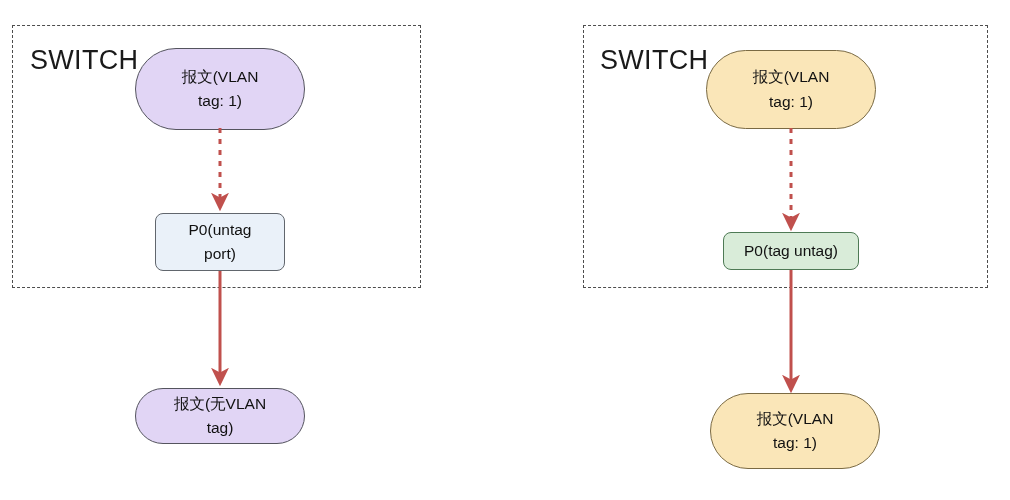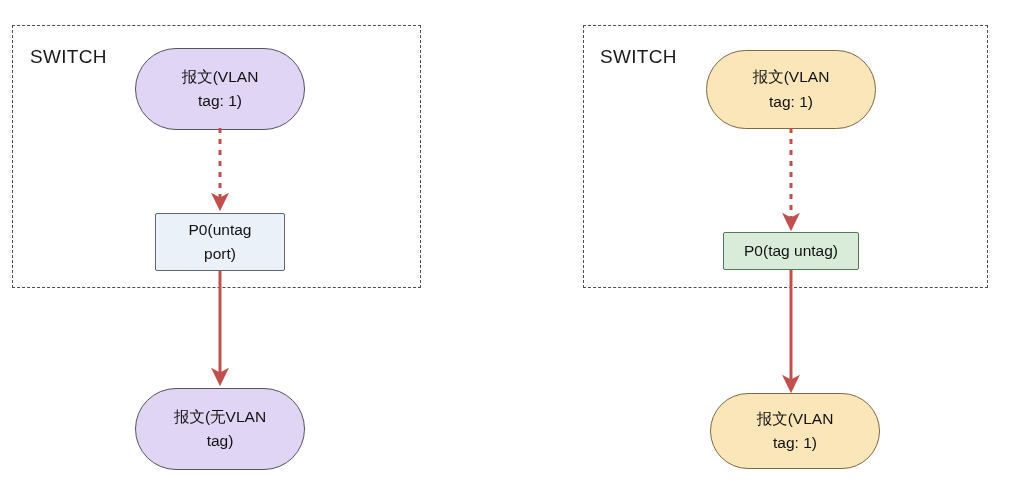--- a/index.html
+++ b/index.html
@@ -21,21 +21,21 @@
 
   
   .switch-box {
     position: absolute;
     border: 1px dashed #4d4d4d;
     box-sizing: border-box;
     background: transparent;
   }
   .switch-label {
     position: absolute;
-    font-size: 19px;
+    font-size: 27px;
     line-height: 1;
     color: #1a1a1a;
     letter-spacing: 0.3px;
     white-space: nowrap;
     font-family: "Liberation Sans", "DejaVu Sans", sans-serif;
   }
 
   
   .node-round {
     position: absolute;
@@ -69,21 +69,21 @@
     position: absolute;
     box-sizing: border-box;
     border: 1.4px solid #5e6670;
     display: flex;
     align-items: center;
     justify-content: center;
     text-align: center;
     font-size: 15.5px;
     line-height: 1.55;
     color: #111111;
-    border-radius: 2px;
+    border-radius: 8px;
     padding: 0 6px;
   }
   .node-blue {
     background: #eaf1f9;
     border-color: #61666d;
   }
   .node-green {
     background: #d9ecd9;
     border-color: #4e7a55;
   }
@@ -128,21 +128,21 @@
 
   <svg class="connector" style="left:200px; top:271px;" width="40" height="118" viewBox="0 0 40 118">
     <defs>
       <marker id="arrowSolidL" markerWidth="9" markerHeight="9" refX="3.1" refY="3" orient="auto" markerUnits="strokeWidth">
         <path d="M0,0 L6.2,3 L0,6 L1.6,3 Z" fill="#c0504d"></path>
       </marker>
     </defs>
     <line x1="20" y1="0" x2="20" y2="106" stroke="#c0504d" stroke-width="3" marker-end="url(#arrowSolidL)"></line>
   </svg>
 
-  <div class="node-round node-purple" style="left:135px; top:388px; width:170px; height:82px;">
+  <div class="node-round node-purple" style="left:135px; top:388px; width:170px; height:56px;">
     <span class="label">报文(无VLAN
 tag)</span>
   </div>
 
   <div class="switch-box" style="left:583px; top:25px; width:405px; height:263px;"></div>
 
   <div class="switch-label" style="left:600px; top:47px;">SWITCH</div>
 
   <div class="node-round node-amber" style="left:706px; top:50px; width:170px; height:79px;">
     <span class="label">报文(VLAN

